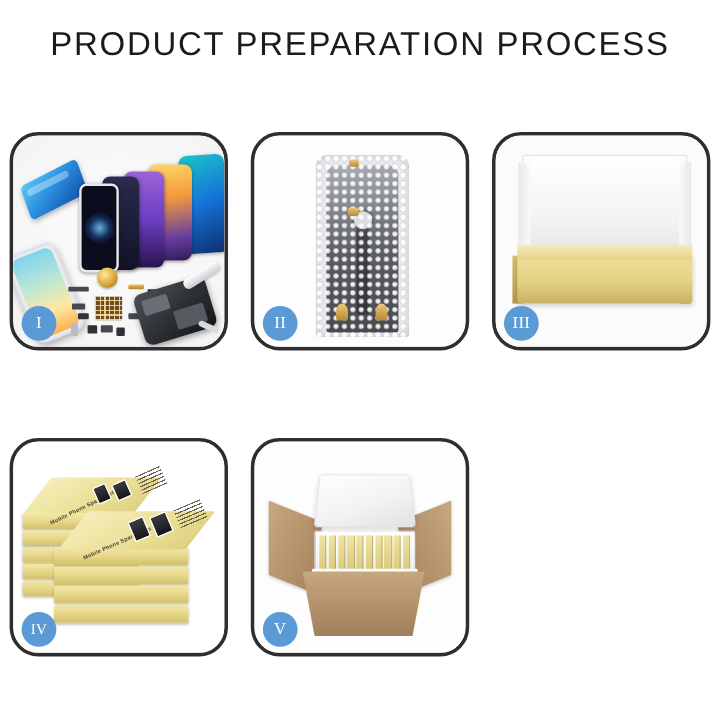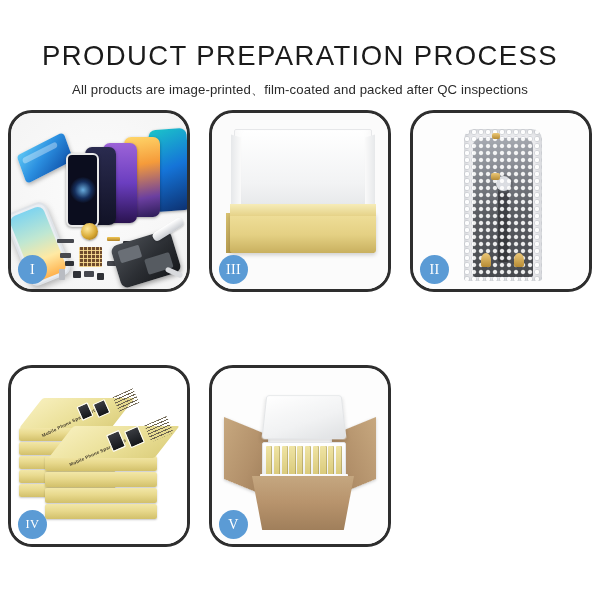--- a/index.html
+++ b/index.html
@@ -14,21 +14,21 @@
   #page {
     position: relative;
     width: 600px; height: 600px;
     background: #ffffff;
   }
 
   
   .header { position: absolute; left: 0; top: 0; width: 600px; text-align: center; }
   .page-title {
     margin: 0;
-    padding-top: 42px;
+    padding-top: 23px;
     font-size: 27.5px;
     letter-spacing: 1.4px;
     font-weight: normal;
     color: #1b1b1b;
     line-height: 1;
     white-space: nowrap;
   }
   .page-subtitle {
     margin: 0;
     padding-top: 11px;
@@ -429,21 +429,20 @@
     border-radius: 1px;
   }
 </style>
 </head>
 <body>
 
 <div id="page">
 
   <div class="header">
     <h1 class="page-title">PRODUCT PREPARATION PROCESS</h1>
-    <p class="page-subtitle">All products are image-printed、film-coated and packed after QC inspections</p>
   </div>
 
   <div class="grid">
 
     <div class="panel">
       <div class="panel-stage p1">
         <div class="blue-plate"></div>
 
         <div class="scr s-far"></div>
         <div class="scr s-d"></div>
@@ -471,45 +470,45 @@
 
         <div class="housing"></div>
         <div class="tool-a"></div>
         <div class="tool-b"></div>
 
         <div class="badge">I</div>
       </div>
     </div>
 
     <div class="panel">
-      <div class="panel-stage p3">
-        <div class="lid"></div>
-        <div class="foam"></div>
-        <div class="kraft-edge-l"></div>
-        <div class="kraft-edge-r"></div>
-        <div class="box-kraft"></div>
-        <div class="badge">III</div>
-      </div>
-    </div>
-
-    <div class="panel">
       <div class="panel-stage p2">
         <div class="bubble-bag">
           <div class="bag-inner"></div>
           <div class="gold-tab" style="left:28px; top:4px;  width:8px; height:6px;"></div>
           <div class="gold-tab" style="left:27px; top:44px; width:9px; height:7px;"></div>
           <div class="gold-tab" style="left:17px; top:124px; width:10px; height:14px; border-radius:50% 50% 2px 2px;"></div>
           <div class="gold-tab" style="left:50px; top:124px; width:10px; height:14px; border-radius:50% 50% 2px 2px;"></div>
           <div class="bubble-sheen"></div>
         </div>
         <div class="badge">II</div>
       </div>
     </div>
 
     <div class="panel">
+      <div class="panel-stage p3">
+        <div class="lid"></div>
+        <div class="foam"></div>
+        <div class="kraft-edge-l"></div>
+        <div class="kraft-edge-r"></div>
+        <div class="box-kraft"></div>
+        <div class="badge">III</div>
+      </div>
+    </div>
+
+    <div class="panel">
       <div class="panel-stage p4">
         <div class="stack">
 
           <div class="sbox" style="left:2px;  top:46px;  width:96px; height:13px;"></div>
           <div class="sbox" style="left:2px;  top:60px;  width:96px; height:13px;"></div>
           <div class="sbox" style="left:2px;  top:74px;  width:96px; height:13px;"></div>
           <div class="sbox" style="left:2px;  top:88px;  width:96px; height:13px;"></div>
           <div class="sbox" style="left:2px;  top:102px; width:96px; height:13px;"></div>
 
           <div class="sbox-top" style="left:14px; top:16px; width:92px; height:30px;"></div>

